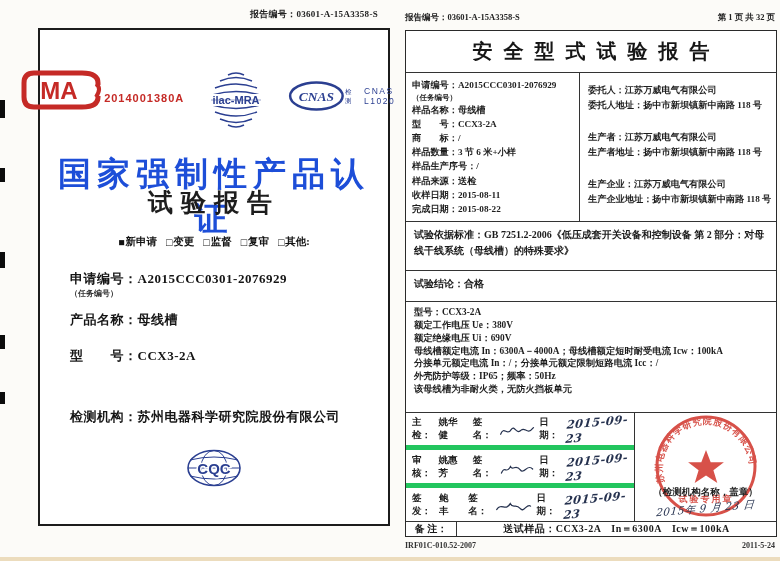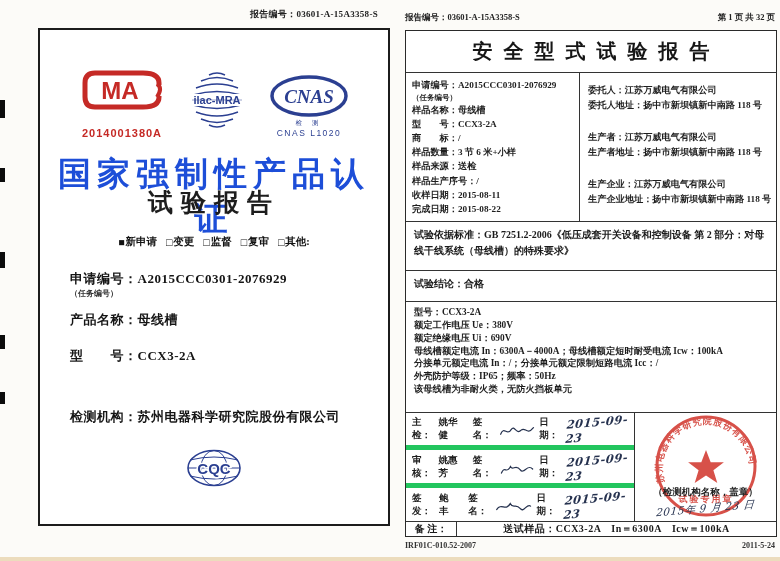--- a/index.html
+++ b/index.html
@@ -10,21 +10,21 @@
     color:#262626;
   }
   .page{position:absolute;background:#ffffff;}
   
   #page-left{left:38px;top:28px;width:348px;height:494px;border:2px solid #1c1c1c;}
   .report-no-left{
     position:absolute;left:150px;top:8px;width:228px;text-align:right;
     font-size:9px;font-weight:bold;letter-spacing:.3px;color:#222;
   }
   .logo-row{position:absolute;left:0;top:38px;width:100%;display:flex;justify-content:center;align-items:flex-start;gap:22px;}
-  .logo-block{display:flex;flex-direction:column;align-items:center;}
+  .logo-block{display:flex;align-items:center;}
   .cma-num{color:#c52a26;font-size:11px;font-weight:bold;letter-spacing:1px;margin-top:15px;font-family:"Liberation Sans",sans-serif;}
   .cnas-sub{color:#2b3f91;font-size:6.5px;letter-spacing:4px;margin-top:1px;font-family:"Liberation Sans",sans-serif;}
   .cnas-code{color:#2b3f91;font-size:8.5px;letter-spacing:1.5px;font-family:"Liberation Sans",sans-serif;}
   .lp-title1{position:absolute;top:122px;width:100%;text-align:center;font-size:33px;font-weight:bold;letter-spacing:6px;color:#1d4ed8;}
   .lp-title2{position:absolute;top:156px;width:100%;text-align:center;font-size:25px;font-weight:bold;letter-spacing:8px;color:#1d1d1d;}
   .checkbox-row{position:absolute;top:205px;width:100%;display:flex;justify-content:center;gap:9px;font-size:10.5px;font-weight:bold;color:#111;}
   .checkbox-row .cb{display:flex;align-items:center;gap:1px;}
   .lp-field{position:absolute;left:30px;font-size:13px;font-weight:bold;color:#151515;letter-spacing:.5px;}
   .lp-note{position:absolute;left:30px;font-size:8px;font-weight:bold;color:#333;}
   .cqc-wrap{position:absolute;top:418px;width:100%;display:flex;justify-content:center;}
@@ -172,22 +172,22 @@
   <div class="rp-title">安全型式试验报告</div>
 
   <div class="info-row">
     <div class="info-left">
       <div>申请编号：A2015CCC0301-2076929</div>
       <div class="tasknote">（任务编号）</div>
       <div>样品名称：母线槽</div>
       <div>型　　号：CCX3-2A</div>
       <div>商　　标：/</div>
       <div>样品数量：3 节 6 米+小样</div>
+      <div>样品生产序号：/</div>
       <div>样品来源：送检</div>
-      <div>样品生产序号：/</div>
       <div>收样日期：2015-08-11</div>
       <div>完成日期：2015-08-22</div>
     </div>
     <div class="info-right">
       <div>委托人：江苏万威电气有限公司</div>
       <div>委托人地址：扬中市新坝镇新中南路 118 号</div>
       <div class="gap"></div>
       <div>生产者：江苏万威电气有限公司</div>
       <div>生产者地址：扬中市新坝镇新中南路 118 号</div>
       <div class="gap"></div>

